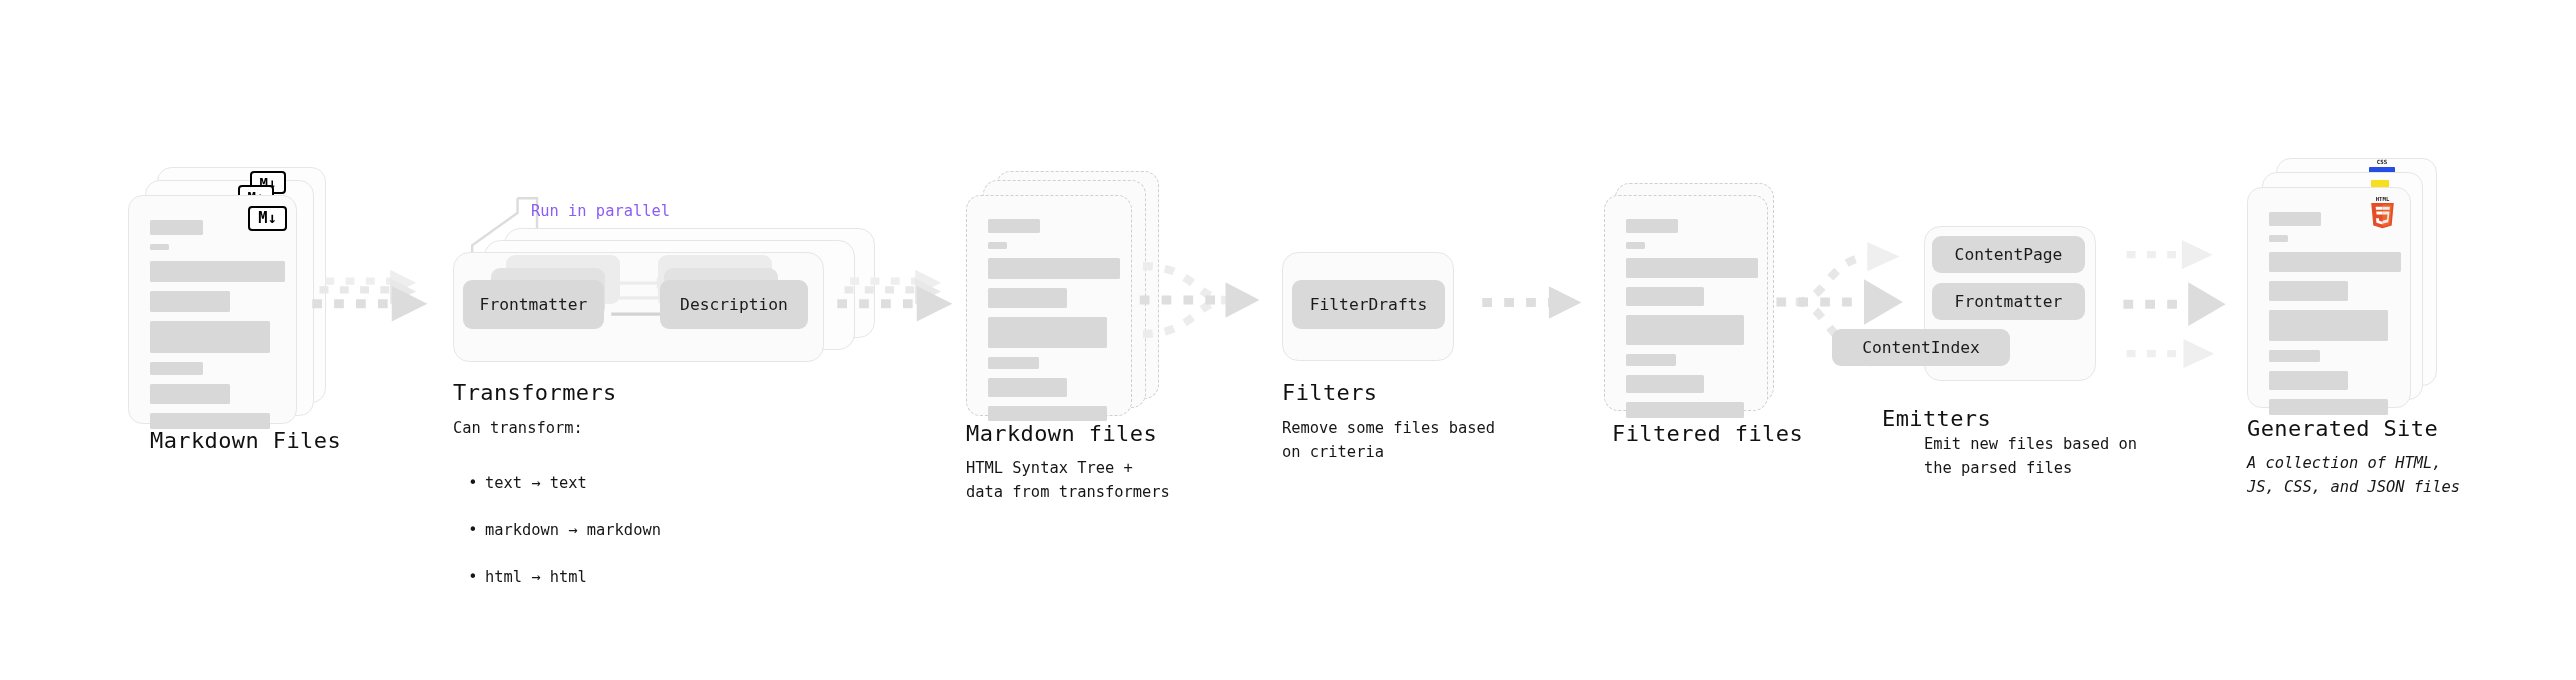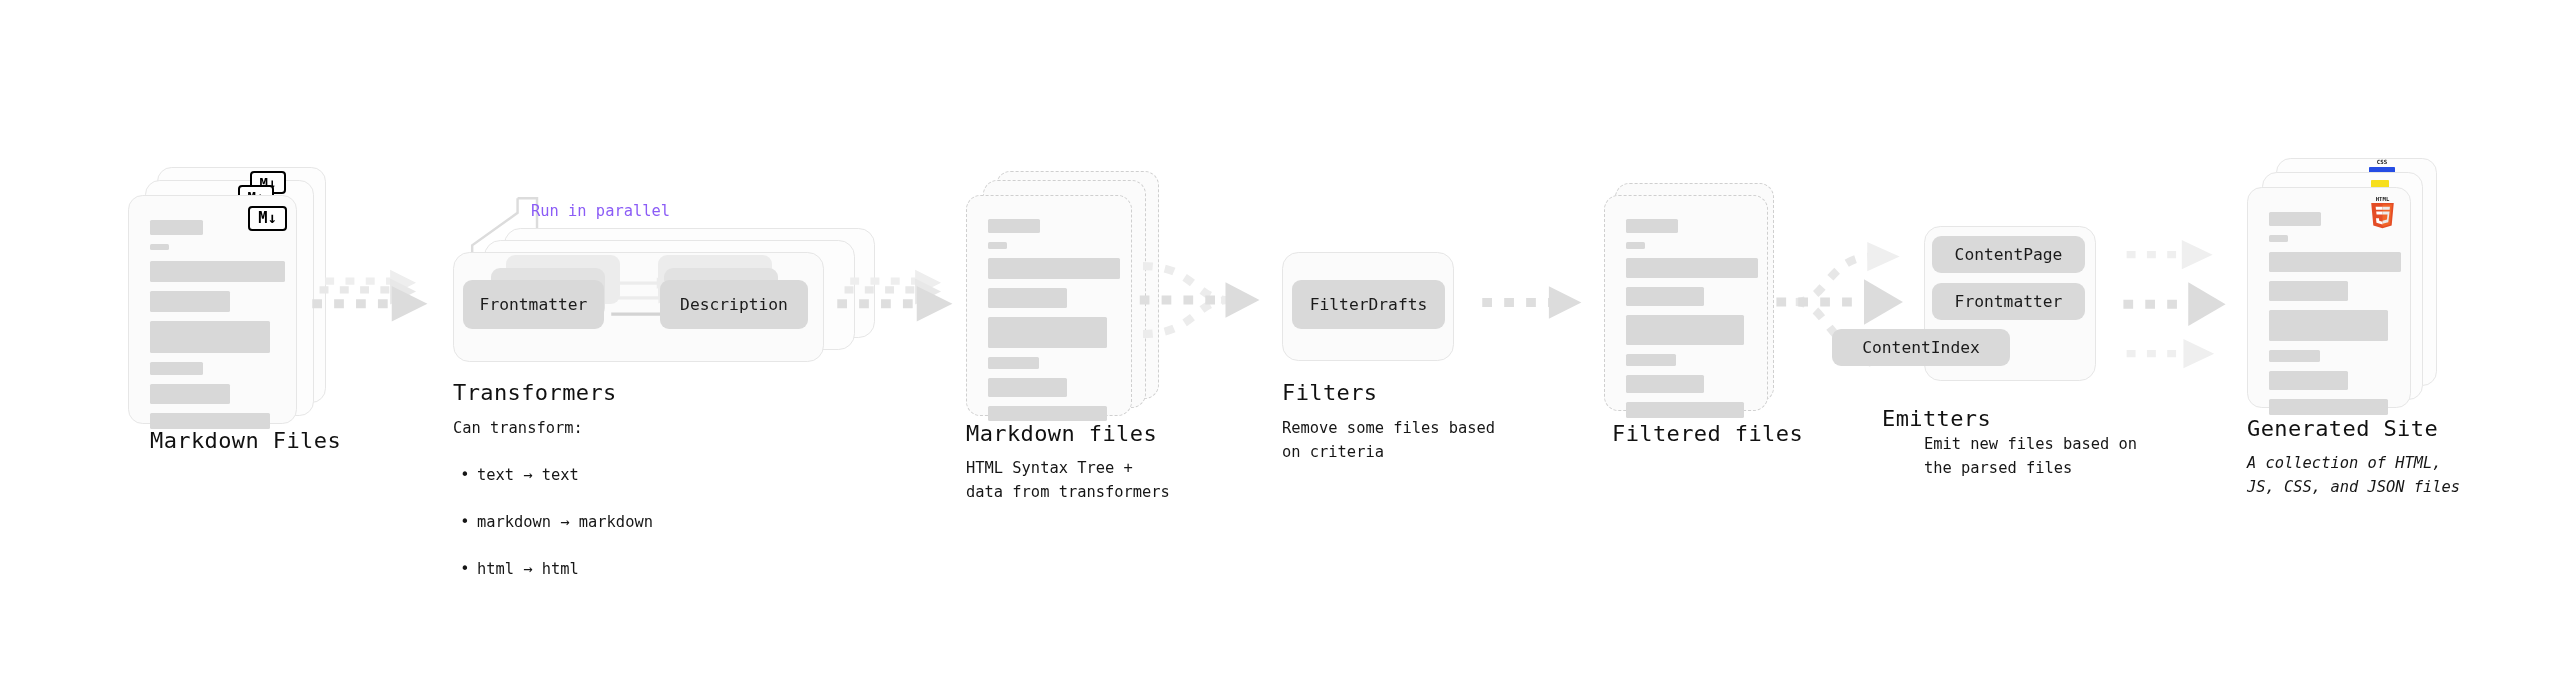--- a/index.html
+++ b/index.html
@@ -35,21 +35,21 @@
     color:#111;
     white-space:nowrap;
   }
   .sub{
     position:absolute;
     font-size:15.4px;
     line-height:23.6px;
     color:#161616;
     white-space:pre-line;
   }
-  .bullets{margin:0;padding:0;list-style:none;}
+  .bullets{margin:8px;padding:0;list-style:none;}
   .bullets li{white-space:nowrap;}
   .bullets li::before{content:"\2022";margin-right:7.3px;margin-left:7.3px;}
 
   
   .pill{
     position:absolute;
     background:#d9d9d9;
     border-radius:9px;
     display:flex;align-items:center;justify-content:center;
     font-size:16.3px;color:#1b1b1b;

